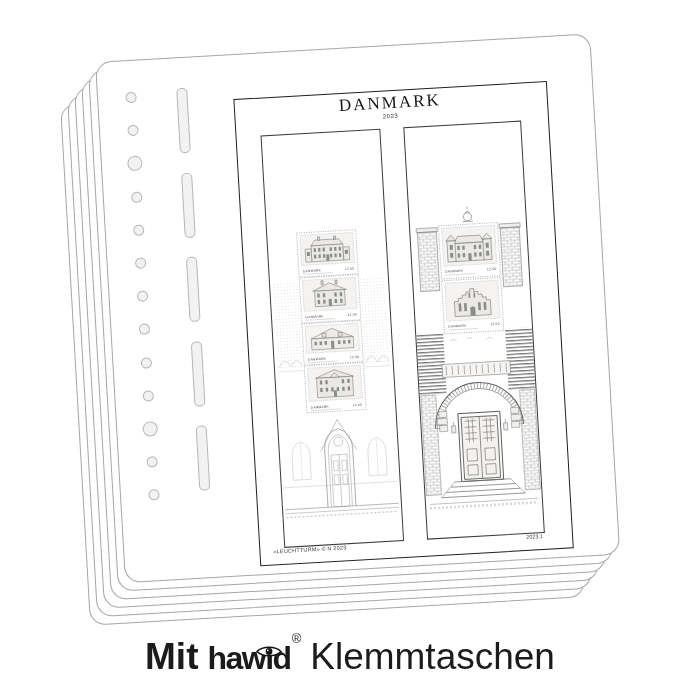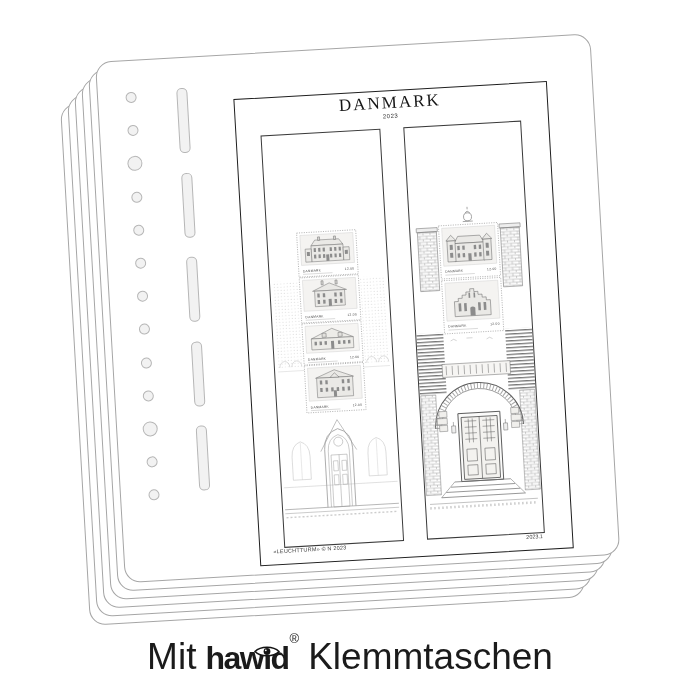--- a/index.html
+++ b/index.html
@@ -36,21 +36,21 @@
   .imprint{position:absolute;left:149px;top:495px;font-size:5.5px;color:#3c3c3c;letter-spacing:.2px;}
   .sheetcode{position:absolute;left:303px;top:495px;width:116px;text-align:right;
              font-size:5.5px;color:#3c3c3c;}
 
   
   .st{font-family:"Liberation Sans",sans-serif;font-size:3.3px;fill:#4a4a4a;letter-spacing:.25px;}
 
   
   .caption{position:absolute;left:0;right:0;top:631px;text-align:center;white-space:nowrap;color:#1b1b1b;}
   .cap-txt{font-size:37px;font-weight:400;letter-spacing:0;}
-  .cap-txt.pre{margin-right:9px;}
+  .cap-txt.pre{margin-right:9px;font-weight:bold;}
   .cap-txt.suf{margin-left:9px;margin-top:48px;}
   .brand{font-size:32px;font-weight:700;letter-spacing:-1.5px;}
   .i-wrap{position:relative;display:inline-block;}
   .eye{position:absolute;left:50%;transform:translateX(-50%);bottom:.60em;width:26px;height:13px;}
   .reg{font-size:13px;vertical-align:26px;margin-left:1px;}
 </style>
 </head>
 <body>
 
 <div class="scene">

